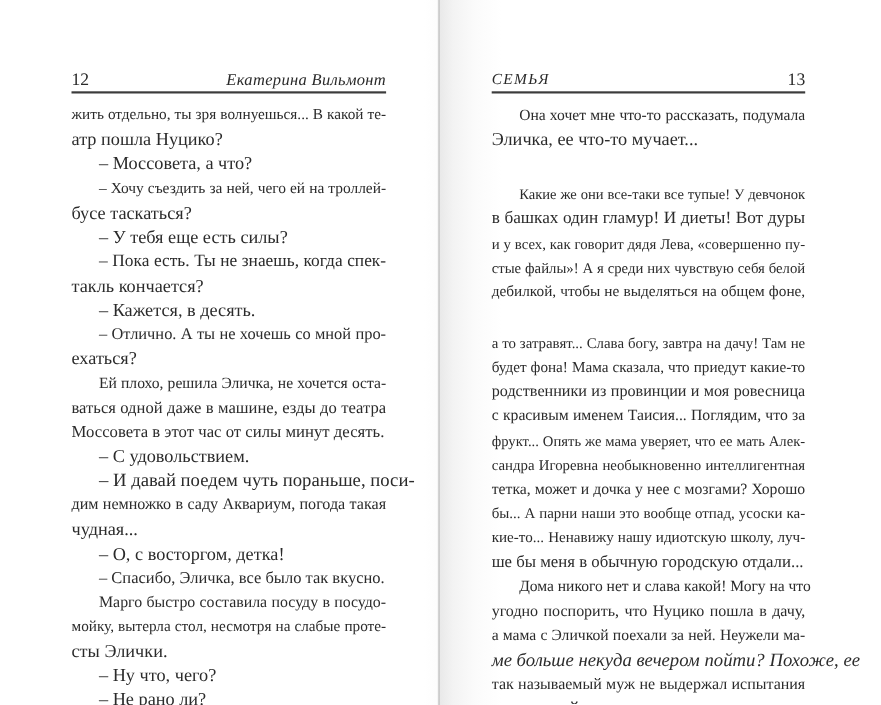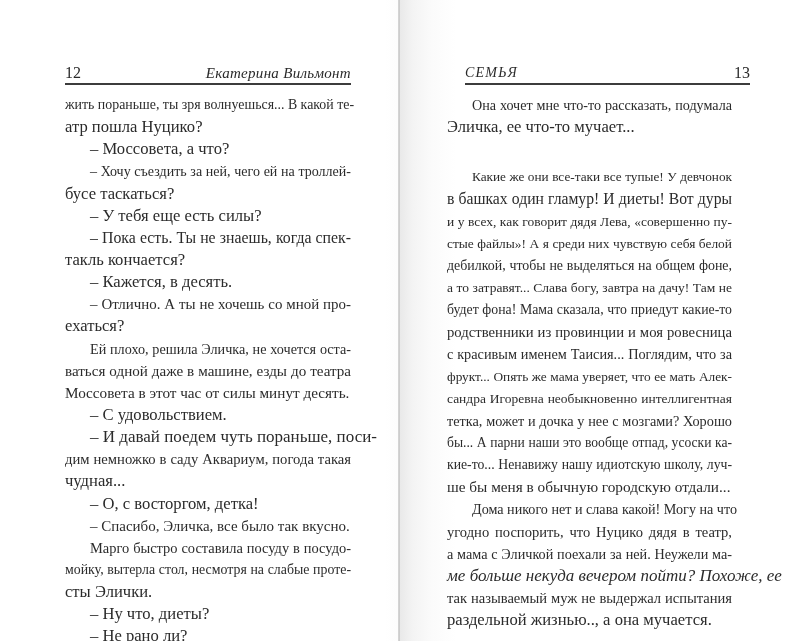--- a/index.html
+++ b/index.html
@@ -50,21 +50,21 @@
     height: 22px;
     border-bottom: 2px solid #3c3c3c;
     display: flex;
     justify-content: space-between;
     align-items: flex-end;
     padding-bottom: 1px;
     font-size: 16px;
     line-height: 18px;
   }
   .page-left .running-head { left: 65px; width: 286px; }
-  .page-right .running-head { left: 65px; width: 285px; text-align: right; }
+  .page-right .running-head { left: 47px; width: 285px; text-align: right; }
   .folio { font-style: normal; font-size: 16px; }
   .author { font-style: italic; font-size: 15px; letter-spacing: 0.3px; }
   .section { font-style: italic; font-size: 14px; letter-spacing: 1.2px; text-transform: uppercase; }
   .text-block {
     position: absolute;
     top: 94px;
     font-size: 16.6px;
     line-height: 22.15px;
     text-align: justify;
     color: #2b2b2b;
@@ -92,21 +92,21 @@
 <body>
 
 <div class="spread">
 
   <div class="page page-left">
     <div class="running-head">
       <span class="folio">12</span>
       <span class="author">Екатерина Вильмонт</span>
     </div>
     <div class="text-block" id="left-text">
-        <span class="line" style="font-size: 13.8873px;">жить пораньше, ты зря волнуешься... В какой те-</span>
+        <span class="line" style="font-size: 13.8873px;">жить отдельно, ты зря волнуешься... В какой те-</span>
         <span class="line last">атр пошла Нуцико?</span>
         <span class="line indent last">– Моссовета, а что?</span>
         <span class="line indent" style="font-size: 14.0379px;">– Хочу съездить за ней, чего ей на троллей-</span>
         <span class="line last">бусе таскаться?</span>
         <span class="line indent last">– У тебя еще есть силы?</span>
         <span class="line indent" style="font-size: 15.8036px;">– Пока есть. Ты не знаешь, когда спек-</span>
         <span class="line last">такль кончается?</span>
         <span class="line indent last">– Кажется, в десять.</span>
         <span class="line indent" style="font-size: 14.9385px;">– Отлично. А ты не хочешь со мной про-</span>
         <span class="line last">ехаться?</span>
@@ -115,21 +115,21 @@
         <span class="line last" style="font-size: 15.2168px;">Моссовета в этот час от силы минут десять.</span>
         <span class="line indent last">– С удовольствием.</span>
         <span class="line indent" style="font-size: 17px;">– И давай поедем чуть пораньше, поси-</span>
         <span class="line" style="font-size: 14.6491px;">дим немножко в саду Аквариум, погода такая</span>
         <span class="line last">чудная...</span>
         <span class="line indent last">– О, с восторгом, детка!</span>
         <span class="line indent last" style="font-size: 14.9905px;">– Спасибо, Эличка, все было так вкусно.</span>
         <span class="line indent" style="font-size: 14.4518px;">Марго быстро составила посуду в посудо-</span>
         <span class="line" style="font-size: 13.8523px;">мойку, вытерла стол, несмотря на слабые проте-</span>
         <span class="line last">сты Элички.</span>
-        <span class="line indent last">– Ну что, диеты?</span>
+        <span class="line indent last">– Ну что, чего?</span>
         <span class="line indent last">– Не рано ли?</span>
       </div>
   </div>
 
   <div class="spine"></div>
 
   <div class="page page-right">
     <div class="running-head">
       <span class="section">СЕМЬЯ</span>
       <span class="folio">13</span>
@@ -139,32 +139,32 @@
           <span class="line indent" style="font-size: 14.1475px;">Она хочет мне что-то рассказать, подумала</span>
           <span class="line last">Эличка, ее что-то мучает...</span>
         </div>
       <div class="gap"></div>
       <div id="right-after">
           <span class="line indent" style="font-size: 13.2646px;">Какие же они все-таки все тупые! У девчонок</span>
           <span class="line" style="font-size: 15.6716px;">в башках один гламур! И диеты! Вот дуры</span>
           <span class="line" style="font-size: 13.4616px;">и у всех, как говорит дядя Лева, «совершенно пу-</span>
           <span class="line" style="font-size: 13.4118px;">стые файлы»! А я среди них чувствую себя белой</span>
           <span class="line" style="font-size: 13.929px;">дебилкой, чтобы не выделяться на общем фоне,</span>
-          <span class="line" style="font-size: 13.5184px;">а то затравят... Слава богу, завтра на дачу! Там не</span>
+          <span class="line" style="font-size: 13.5184px; margin-top: 24px;">а то затравят... Слава богу, завтра на дачу! Там не</span>
           <span class="line" style="font-size: 13.7913px;">будет фона! Мама сказала, что приедут какие-то</span>
           <span class="line" style="font-size: 14.6997px;">родственники из провинции и моя ровесница</span>
           <span class="line" style="font-size: 14.2985px;">с красивым именем Таисия... Поглядим, что за</span>
           <span class="line" style="font-size: 13.3483px;">фрукт... Опять же мама уверяет, что ее мать Алек-</span>
           <span class="line" style="font-size: 13.4845px;">сандра Игоревна необыкновенно интеллигентная</span>
           <span class="line" style="font-size: 14.2735px;">тетка, может и дочка у нее с мозгами? Хорошо</span>
           <span class="line" style="font-size: 13.5922px;">бы... А парни наши это вообще отпад, усоски ка-</span>
           <span class="line" style="font-size: 13.7259px;">кие-то... Ненавижу нашу идиотскую школу, луч-</span>
           <span class="line last" style="font-size: 15.2611px;">ше бы меня в обычную городскую отдали...</span>
           <span class="line indent" style="font-size: 14.1446px;">Дома никого нет и слава какой! Могу на что</span>
-          <span class="line" style="font-size: 14.5457px;">угодно поспорить, что Нуцико дядя в театр,</span>
+          <span class="line" style="font-size: 14.5457px;">угодно поспорить, что Нуцико пошла в дачу,</span>
           <span class="line" style="font-size: 14.2384px;">а мама с Эличкой поехали за ней. Неужели ма-</span>
           <span class="line" style="font-size: 17px; font-style: italic;">ме больше некуда вечером пойти? Похоже, ее</span>
           <span class="line" style="font-size: 14.5478px;">так называемый муж не выдержал испытания</span>
           <span class="line last">раздельной жизнью.., а она мучается.</span>
         </div>
     </div>
   </div>
 
 </div>
 

